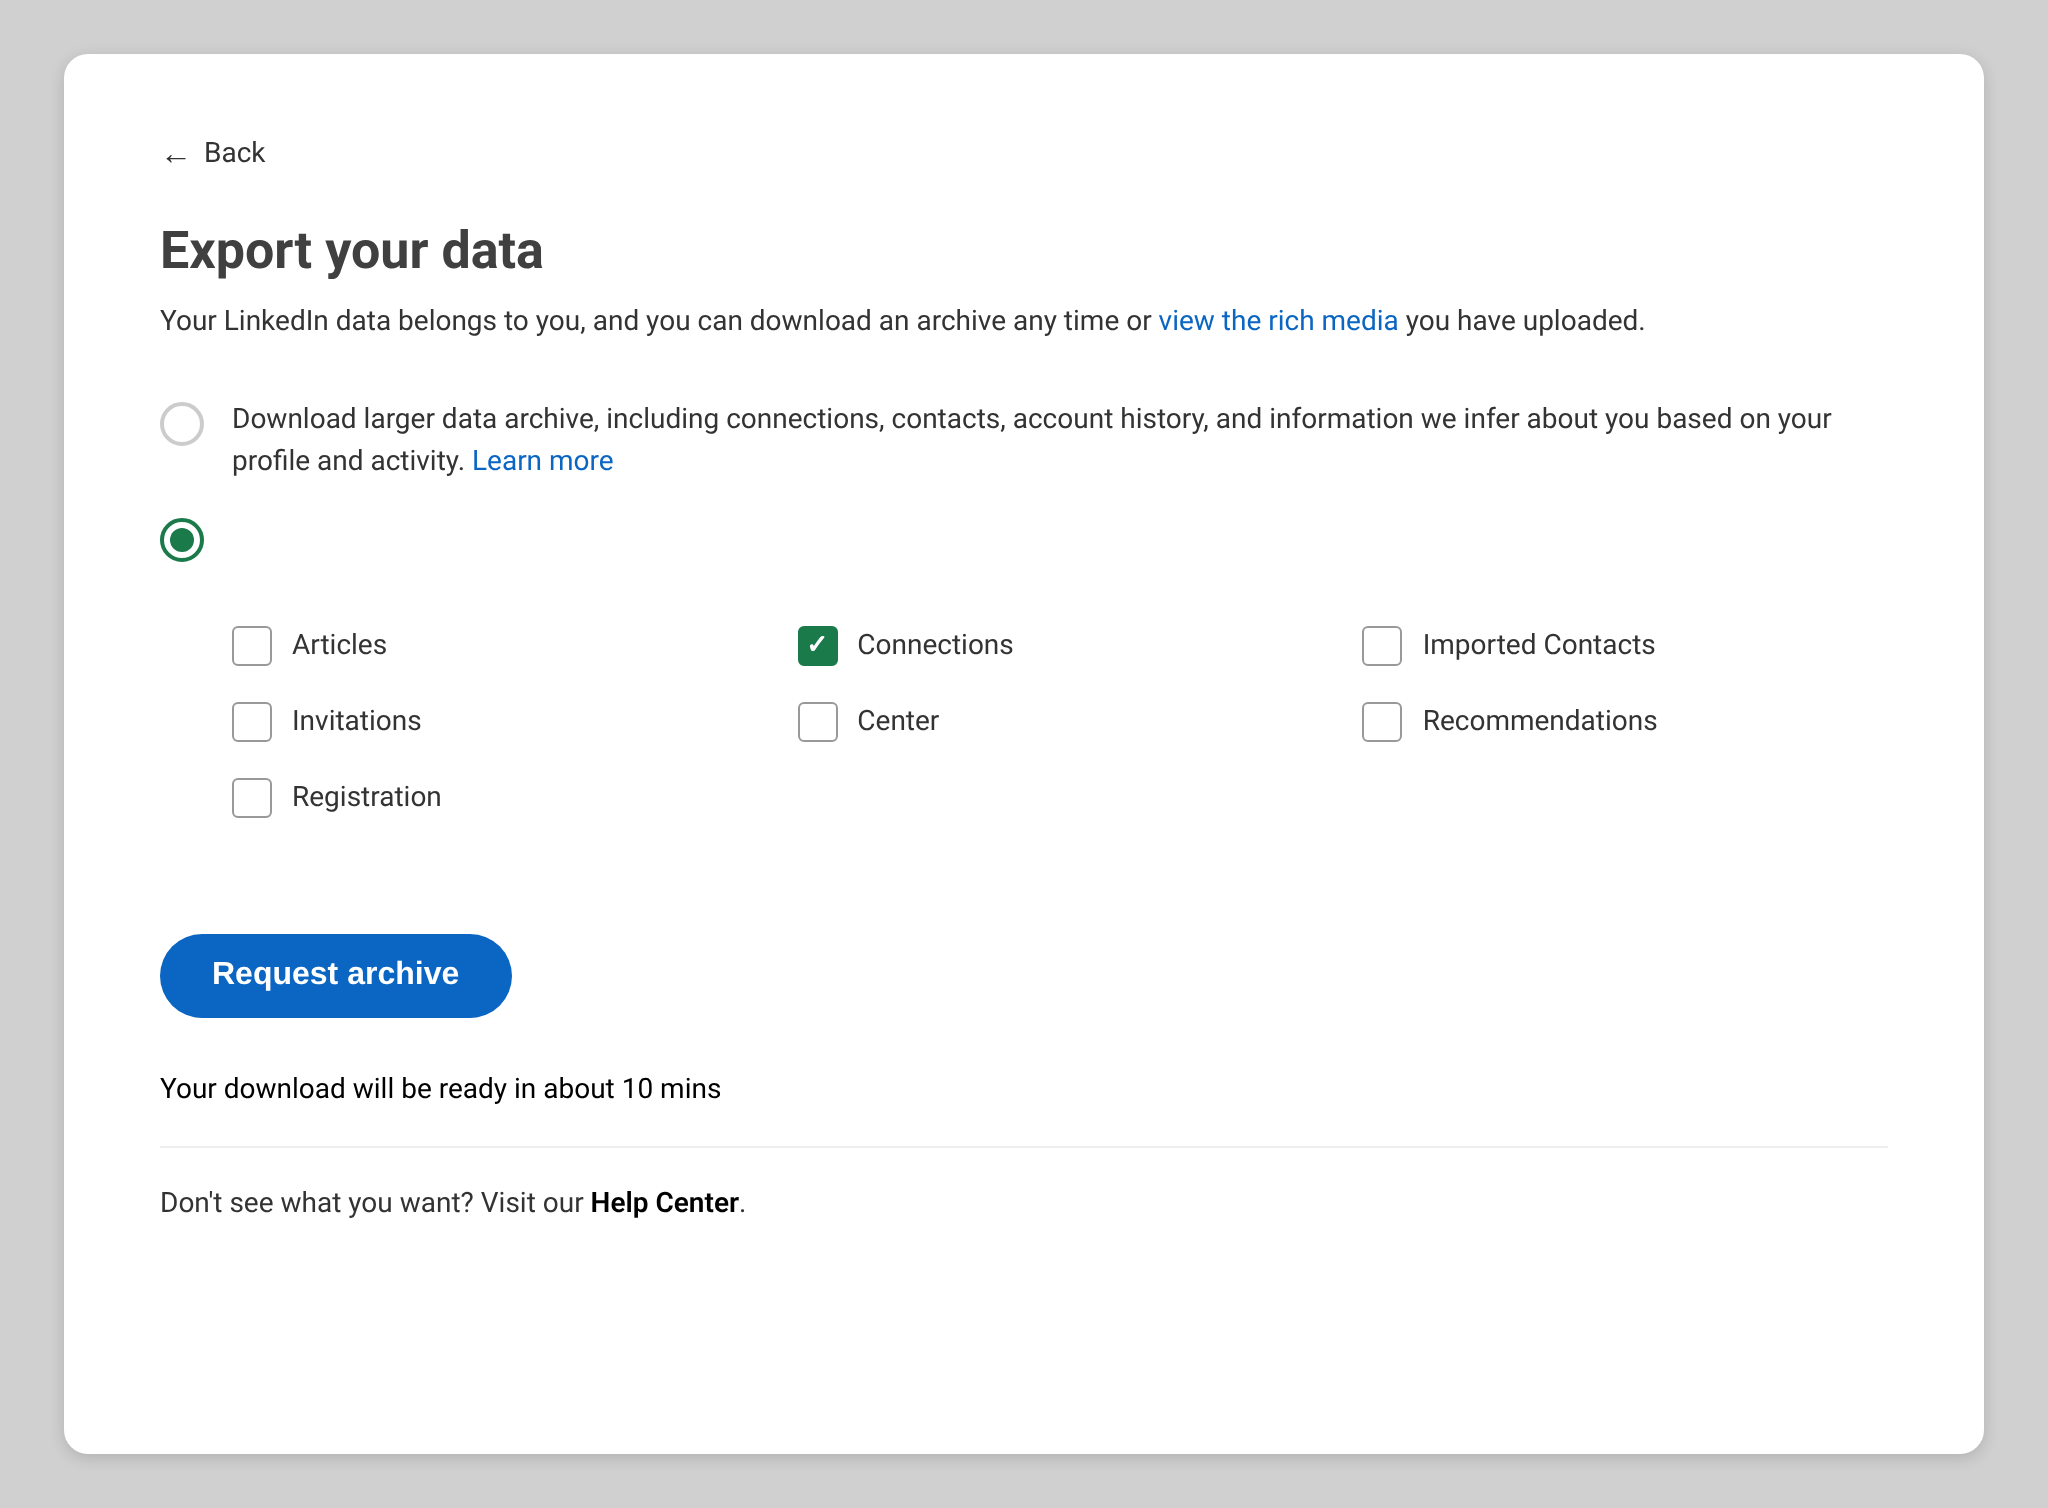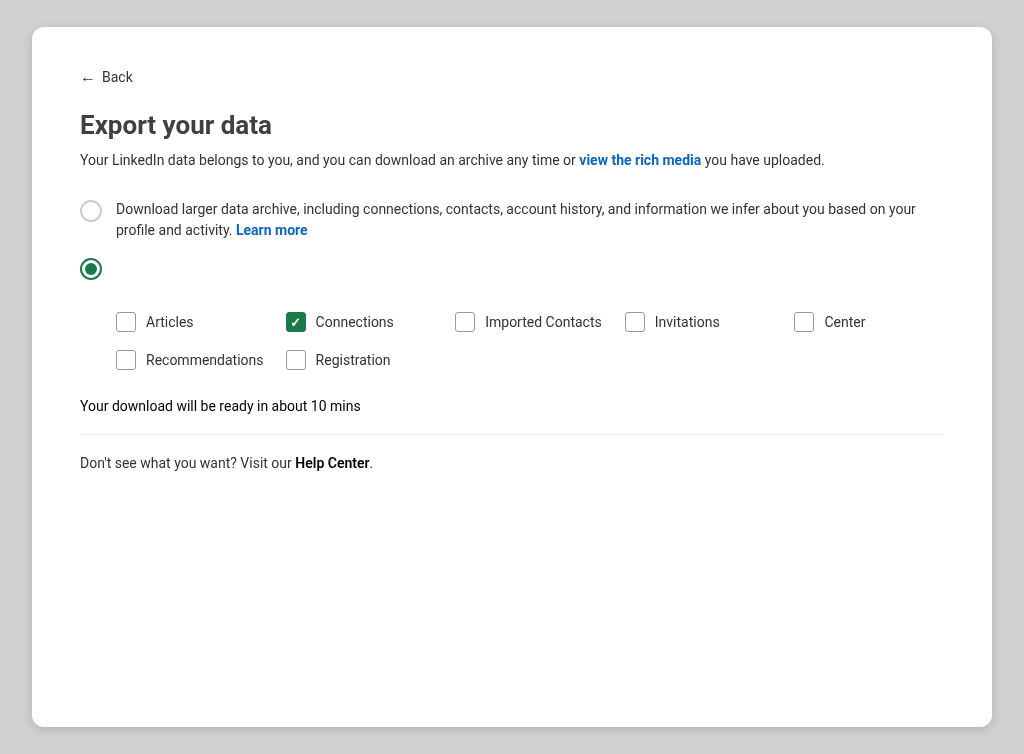--- a/index.html
+++ b/index.html
@@ -52,21 +52,21 @@
     .page-description {
       font-size: 14px;
       color: #333;
       line-height: 1.5;
       margin-bottom: 28px;
       max-width: 840px;
     }
 
     .page-description a {
       color: #0a66c2;
-      font-weight: 700;
+      font-weight: 400;
       text-decoration: none;
     }
 
     .radio-group {
       display: flex;
       flex-direction: column;
       gap: 16px;
       margin-bottom: 28px;
     }
 
@@ -107,30 +107,31 @@
 
     .radio-text {
       font-size: 14px;
       color: #333;
       line-height: 1.5;
       max-width: 820px;
     }
 
     .radio-text a {
       color: #0a66c2;
-      font-weight: 700;
+      font-weight: 400;
       text-decoration: none;
     }
 
     .checkboxes-grid {
       display: grid;
-      grid-template-columns: repeat(5, 1fr);
+      grid-template-columns: repeat(3, 1fr);
       gap: 18px 20px;
       margin-left: 36px;
       margin-top: 16px;
+      margin-bottom: 30px;
     }
 
     .checkbox-option {
       display: flex;
       align-items: center;
       gap: 10px;
       cursor: pointer;
     }
 
     .checkbox-box {
@@ -269,20 +270,21 @@
       <div class="checkbox-option">
         <div class="checkbox-box"></div>
         <span class="checkbox-label">Registration</span>
       </div>
 
     </div>
 
   </div>
 
   
+  <button class="request-button">Request archive</button>
 
   
   <p class="download-note">Your download will be ready in about 10 mins</p>
 
   <hr class="divider">
 
   
   <p class="help-note">
     <span>Don't see what you want? Visit our </span><a href="#">Help Center</a><span>.</span>
   </p>

